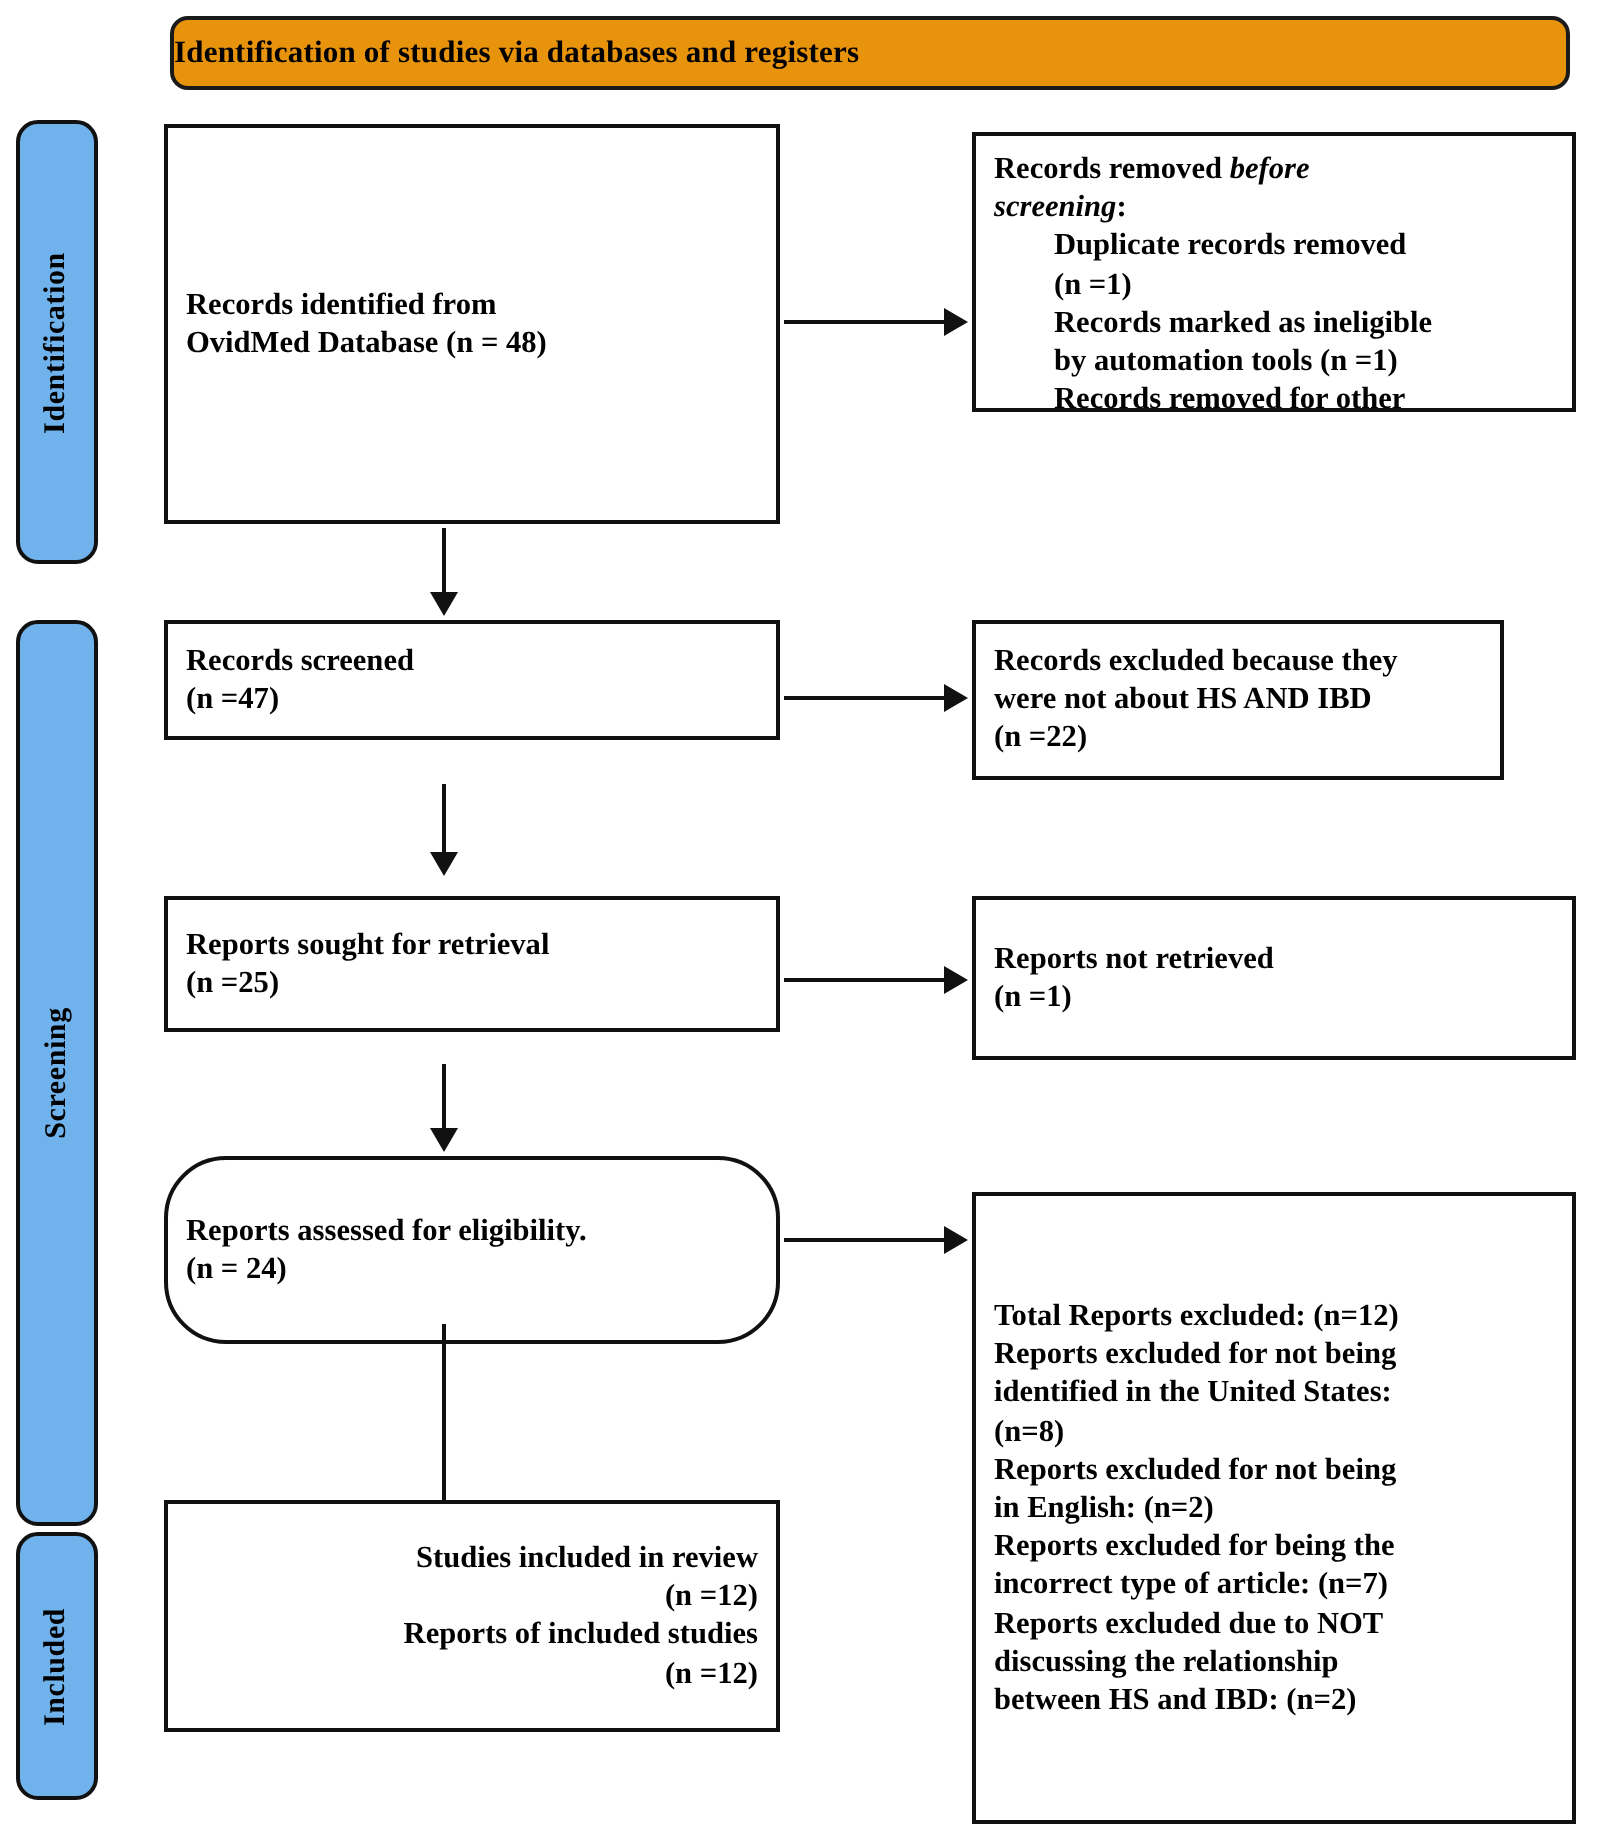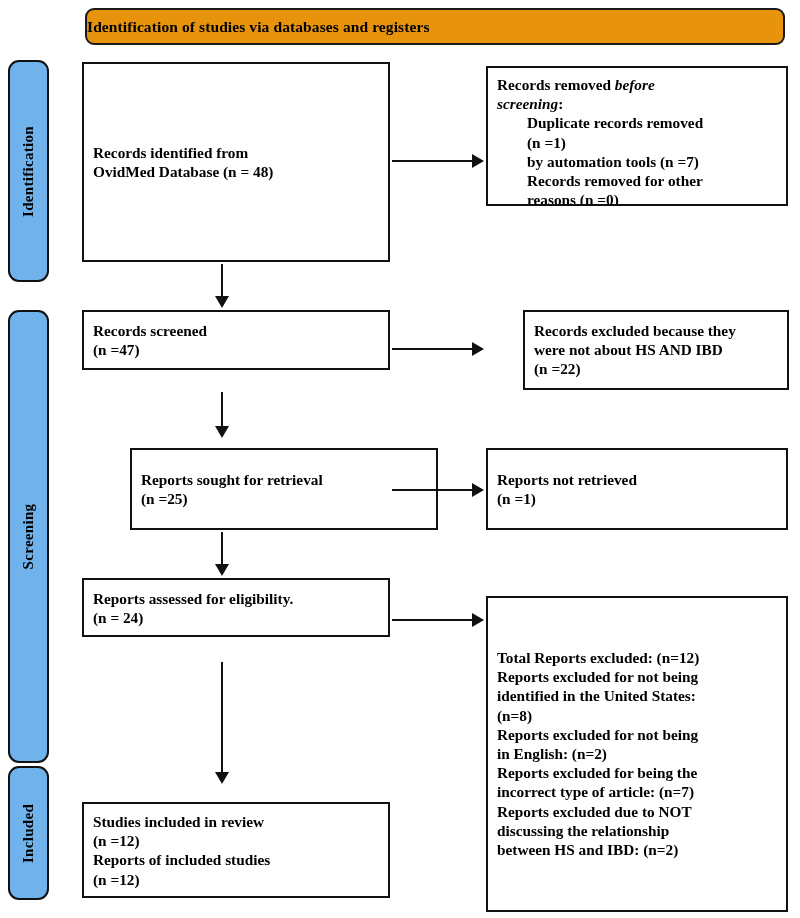--- a/index.html
+++ b/index.html
@@ -70,27 +70,27 @@
     line-height:1.255;
     color:#000;
     white-space:pre-wrap;
   }
   .line.indent{padding-left:30px;}
   .line .ital{font-style:italic;}
 
   
   #box-identified{left:82px;top:62px;width:308px;height:200px;padding-left:16px;}
   #box-screened{left:82px;top:310px;width:308px;height:60px;}
-  #box-sought{left:82px;top:448px;width:308px;height:82px;margin-left:48px;}
-  #box-assessed{left:82px;top:578px;width:308px;height:59px;}
-  #box-included{left:82px;top:802px;width:308px;height:96px;}
+  #box-sought{left:82px;top:448px;width:308px;height:68px;}
+  #box-assessed{left:82px;top:578px;width:308px;height:94px;border-radius:31px;}
+  #box-included{left:82px;top:750px;width:308px;height:116px;text-align:right;}
 
   
   #box-removed{left:486px;top:66px;width:302px;height:140px;}
-  #box-excluded-screen{left:486px;top:310px;width:266px;height:80px;margin-left:37px;}
+  #box-excluded-screen{left:486px;top:310px;width:266px;height:80px;}
   #box-notretrieved{left:486px;top:448px;width:302px;height:82px;padding-left:19px;}
   #box-excluded-total{left:486px;top:596px;width:302px;height:316px;}
 
   
   .conn{position:absolute;background:#111;}
   .conn-v{width:2.2px;}
   .conn-h{height:2.2px;}
   .arrow-down{
     position:absolute;
     width:0;height:0;
@@ -131,21 +131,22 @@
       <div class="line">OvidMed Database (n = 48)</div>
     </div>
   </div>
 
   <div class="box" id="box-removed">
     <div class="box-inner vtop">
       <div class="line"><span>Records removed </span><span class="ital">before</span></div>
       <div class="line"><span class="ital">screening</span><span>:</span></div>
       <div class="line indent">Duplicate records removed</div>
       <div class="line indent">(n =1)</div>
-      <div class="line indent">by automation tools (n =7)</div>
+      <div class="line indent">Records marked as ineligible</div>
+      <div class="line indent">by automation tools (n =1)</div>
       <div class="line indent">Records removed for other</div>
       <div class="line indent">reasons (n =0)</div>
     </div>
   </div>
 
   <div class="conn conn-h" style="left:392px;top:160px;width:80px;"></div>
   <div class="arrow-right" style="left:472px;top:153.5px;"></div>
 
   <div class="conn conn-v" style="left:221px;top:264px;height:32px;"></div>
   <div class="arrow-down" style="left:214.6px;top:296px;"></div>

